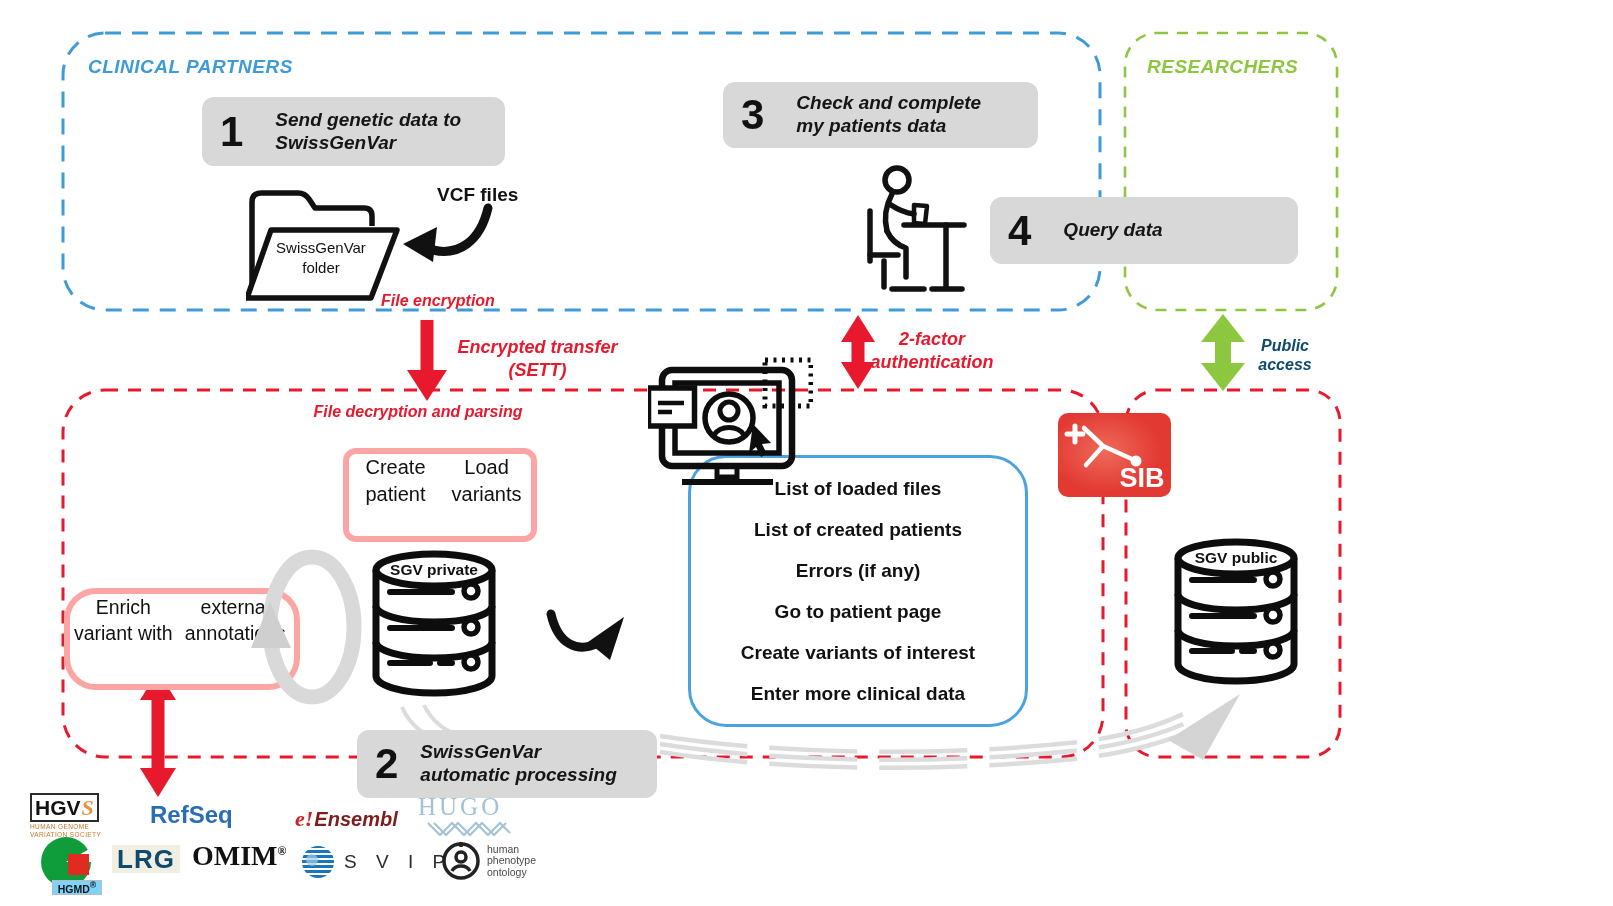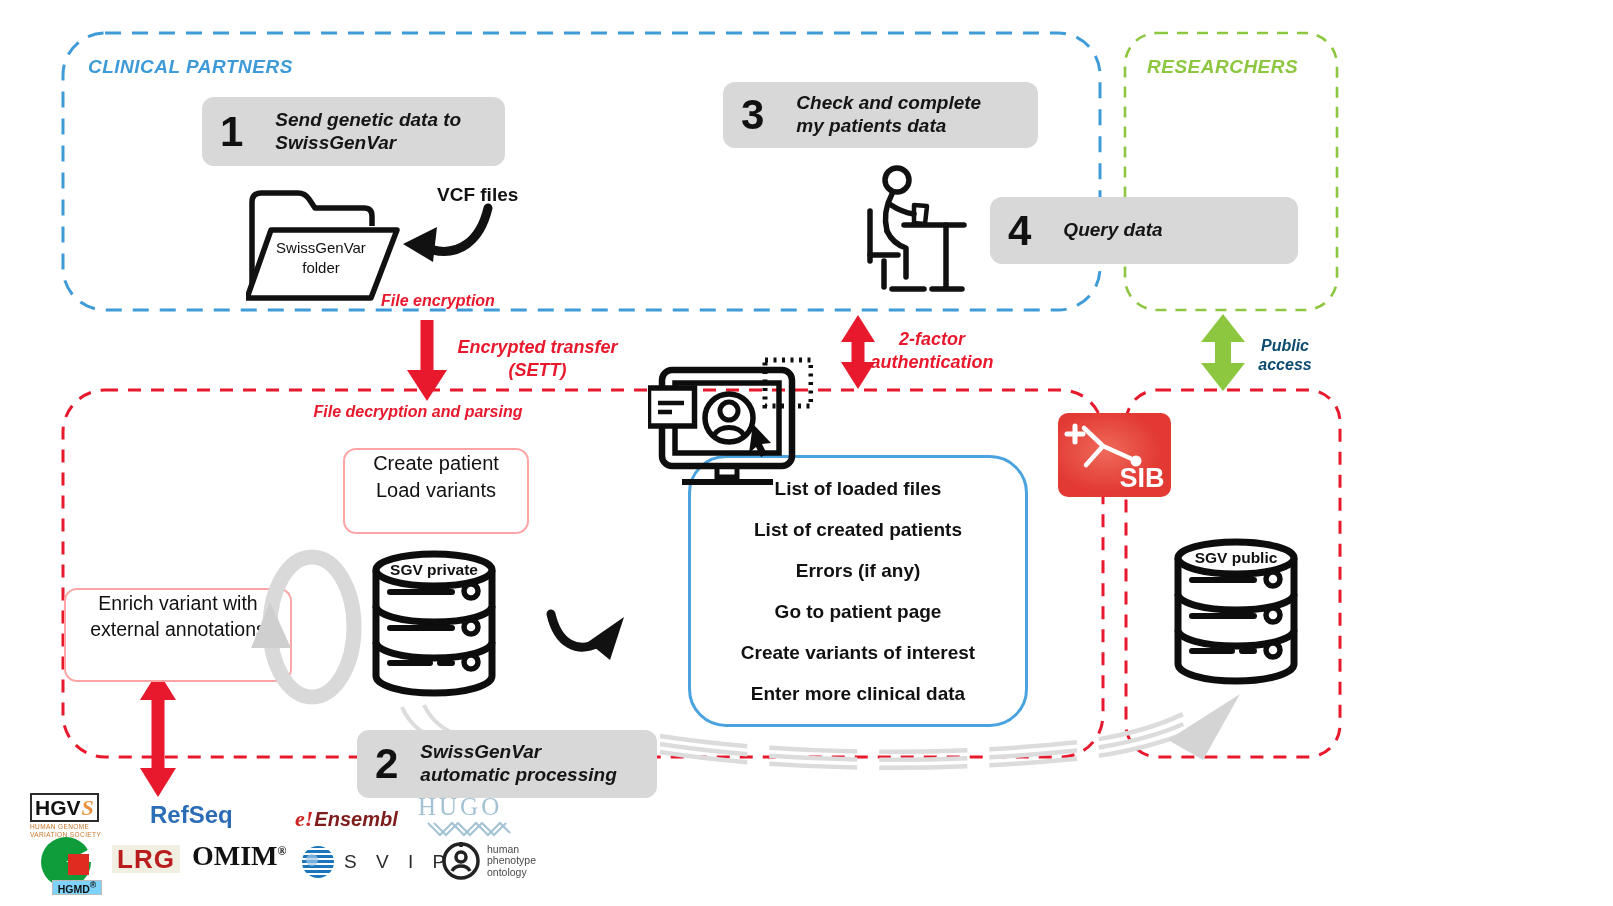--- a/index.html
+++ b/index.html
@@ -7,42 +7,42 @@
          font-family:"Liberation Sans",sans-serif;color:#111;}
   .abs{position:absolute;}
   svg{display:block;}
   .zone-title{font-size:19px;font-weight:bold;font-style:italic;letter-spacing:.5px;}
   .t-blue{color:#3e9bd8;}
   .t-green{color:#8dc63f;}
   .step-box{background:#d8d8d8;border-radius:12px;display:flex;align-items:center;gap:32px;
             padding:0 18px;box-sizing:border-box;z-index:6;}
   .step-num{font-size:42px;font-weight:bold;color:#111;line-height:1;}
   .step-lbl{font-size:19px;font-weight:bold;font-style:italic;line-height:1.2;color:#151515;}
-  .white-box{background:#fff;border:2px solid #fca5a5;border-radius:13px;text-align:center;
-             display:flex;flex-direction:column;justify-content:flex-start;z-index:4;
+  .white-box{background:#fff;border:6px solid #fca5a5;border-radius:13px;text-align:center;
+             display:flex;flex-direction:row;justify-content:flex-start;z-index:4;
              font-size:20px;line-height:1.35;color:#111;}
   .red-lbl{color:#e8192d;font-weight:bold;font-style:italic;text-align:center;line-height:1.25;}
   .green-lbl{color:#0c4a6e;font-weight:bold;font-style:italic;text-align:center;line-height:1.2;}
   .black-lbl{font-weight:bold;color:#111;}
   .portal-box{border:3px solid #4aa3df;border-radius:38px;background:#fff;z-index:3;
               display:flex;flex-direction:column;justify-content:space-around;
               padding:10px 6px;box-sizing:border-box;text-align:center;}
   .portal-item{font-size:19px;font-weight:bold;color:#111;}
   .folder-text{font-size:15px;line-height:1.3;text-align:center;color:#111;z-index:6;}
   .credit{font-size:15px;font-weight:bold;font-style:italic;color:#a9a9a9;}
   
   .hgvs-box{display:inline-flex;align-items:baseline;border:2.5px solid #2b2b2b;background:#fff;
             padding:0 3px;font-size:21px;font-weight:bold;color:#111;line-height:1.15;}
   .hgvs-s{color:#e8913e;font-family:"Liberation Serif",serif;font-style:italic;font-size:22px;margin-left:1px;}
   .hgvs-sub{font-size:6.5px;color:#c8742b;letter-spacing:.4px;width:96px;line-height:1.2;margin-top:1px;}
   .refseq{font-size:24px;font-weight:bold;color:#2a6cb5;}
   .ens-e{font-family:"Liberation Serif",serif;font-weight:bold;font-style:italic;font-size:22px;color:#cc2222;}
   .ens-n{font-weight:bold;font-style:italic;font-size:20px;color:#7f1d1d;margin-left:1px;}
   .hugo{font-family:"Liberation Serif",serif;font-size:25px;color:#a3c2d4;letter-spacing:3px;line-height:1;}
-  .lrg{background:#f0efe2;padding:1px 5px;font-size:26px;font-weight:bold;color:#b91c1c;letter-spacing:1px;line-height:1;}
+  .lrg{background:#f0efe2;padding:1px 5px;font-size:26px;font-weight:bold;color:#0c4a6e;letter-spacing:1px;line-height:1;}
   .omim{font-family:"Liberation Serif",serif;font-weight:bold;font-size:28px;color:#111;line-height:1;}
   .omim sup{font-size:12px;}
   .hgmd-lbl{font-size:10.5px;font-weight:bold;color:#111;line-height:1;background:#7dd3fc;border:1px solid #bbb;padding:0 2px;}
   .svip-txt{font-size:19px;color:#2b2b2b;letter-spacing:7px;font-weight:500;}
   .hpo-txt{font-size:10.5px;color:#4a4a4a;line-height:1.08;}
   .row{display:flex;align-items:center;}
 </style>
 </head>
 <body>
 
@@ -186,21 +186,21 @@
     <span class="portal-item">Go to patient page</span>
     <span class="portal-item">Create variants of interest</span>
     <span class="portal-item">Enter more clinical data</span>
   </div>
 
   <div class="abs white-box" style="left:343px;top:448px;width:182px;height:82px;">
     <span>Create patient</span>
     <span>Load variants</span>
   </div>
 
-  <div class="abs white-box" style="left:64px;top:588px;width:224px;height:90px;font-size:19.5px;">
+  <div class="abs white-box" style="left:64px;top:588px;width:224px;height:90px;font-size:19.5px;border-radius:32px;">
     <span>Enrich variant with</span>
     <span>external annotations</span>
   </div>
 
   <svg class="abs" style="left:250px;top:545px;z-index:5;" width="120" height="170" viewBox="0 0 120 170">
     <ellipse cx="62" cy="82" rx="42" ry="70" fill="none" stroke="#d9d9d9" stroke-width="15"></ellipse>
     <polygon points="1,103 41,103 20,57" fill="#cfcfcf"></polygon>
   </svg>
 
   <svg class="abs" style="left:368px;top:544px;z-index:6;" width="132" height="158" viewBox="0 0 132 158">

